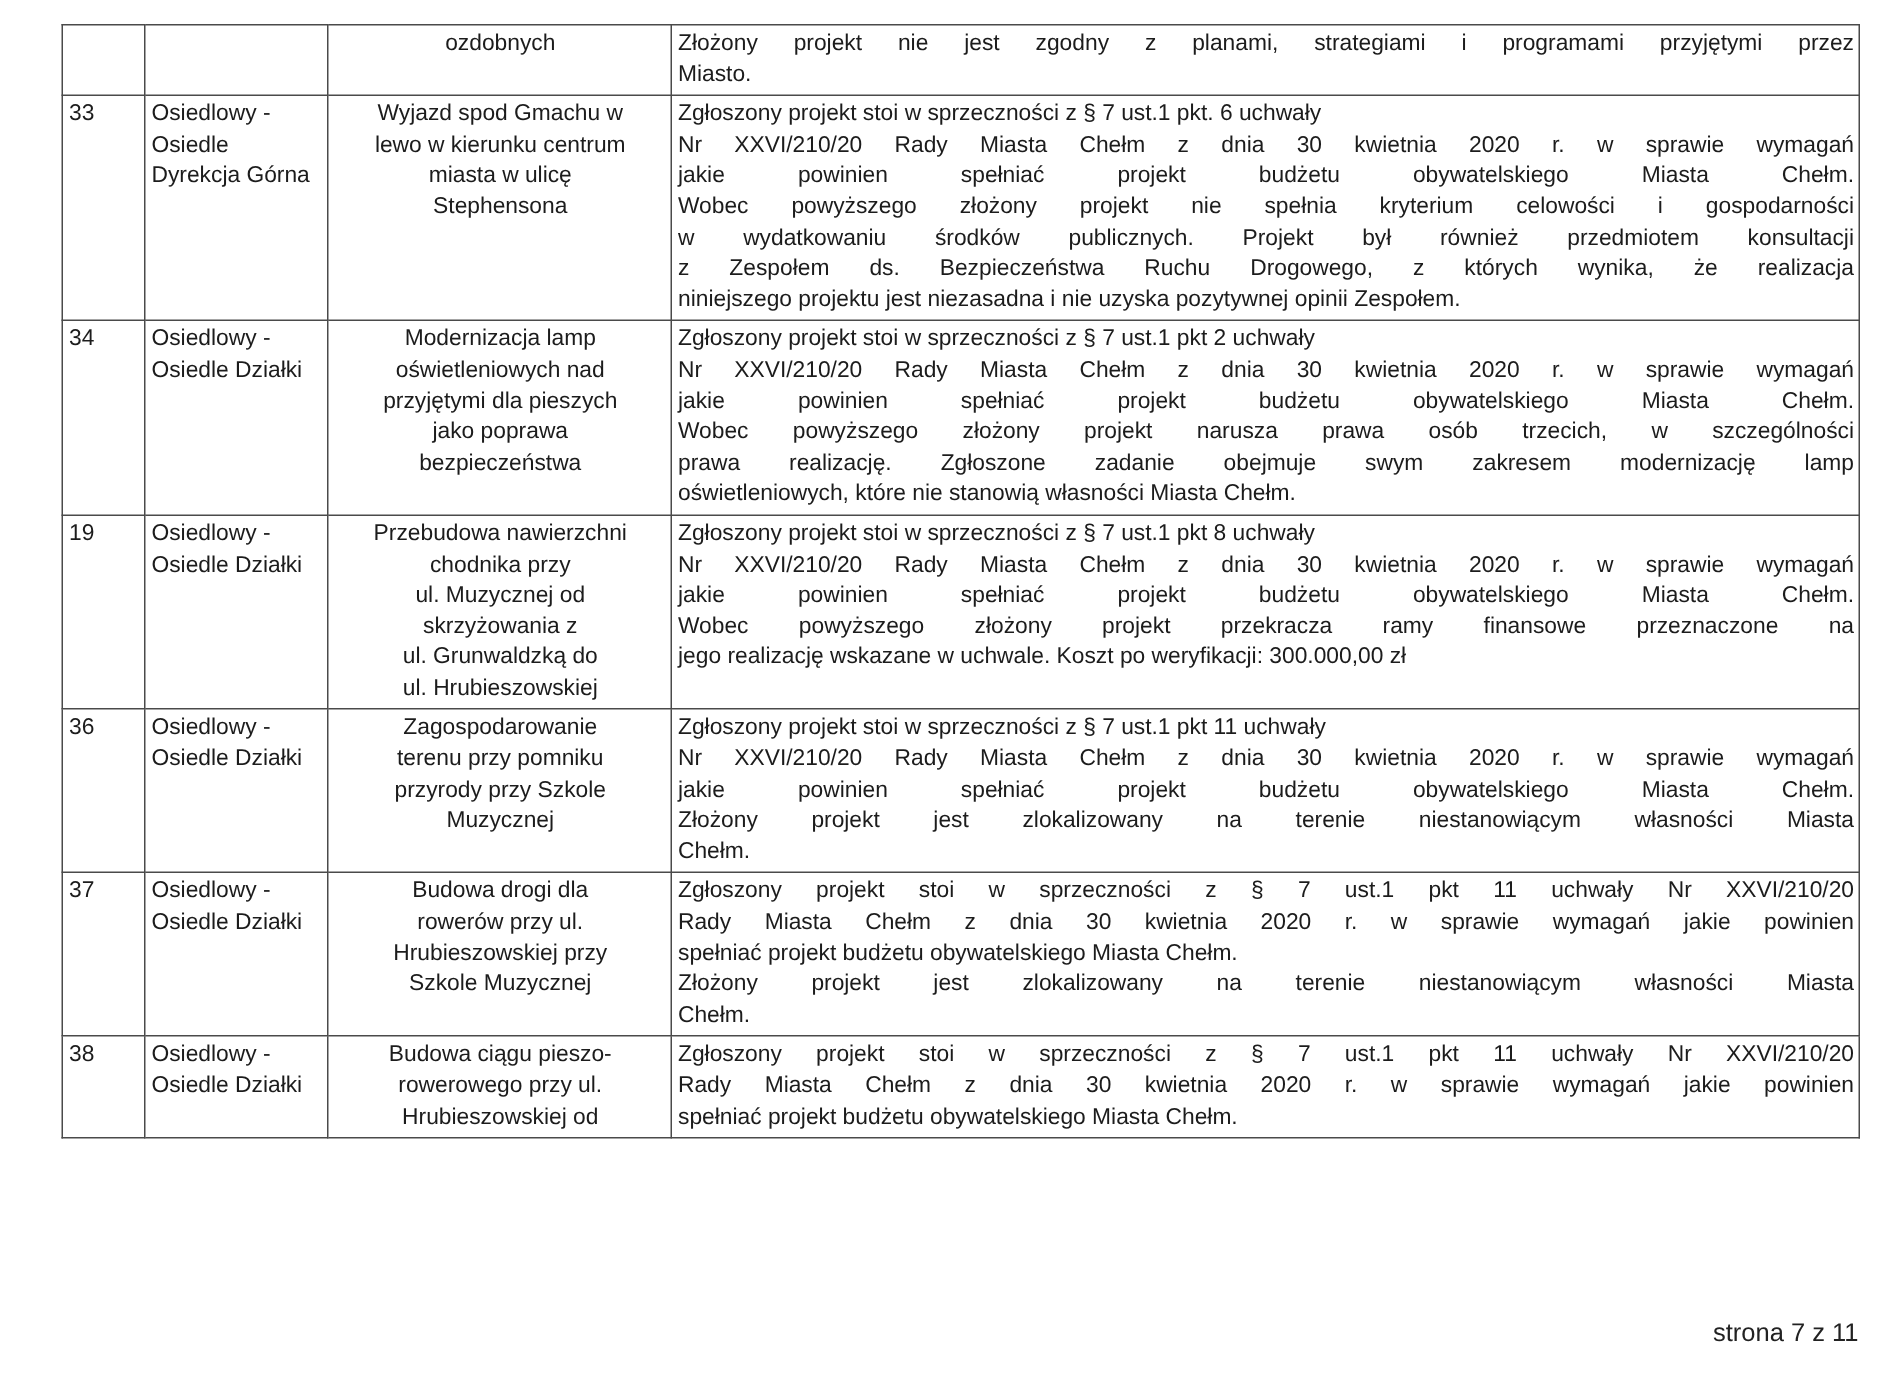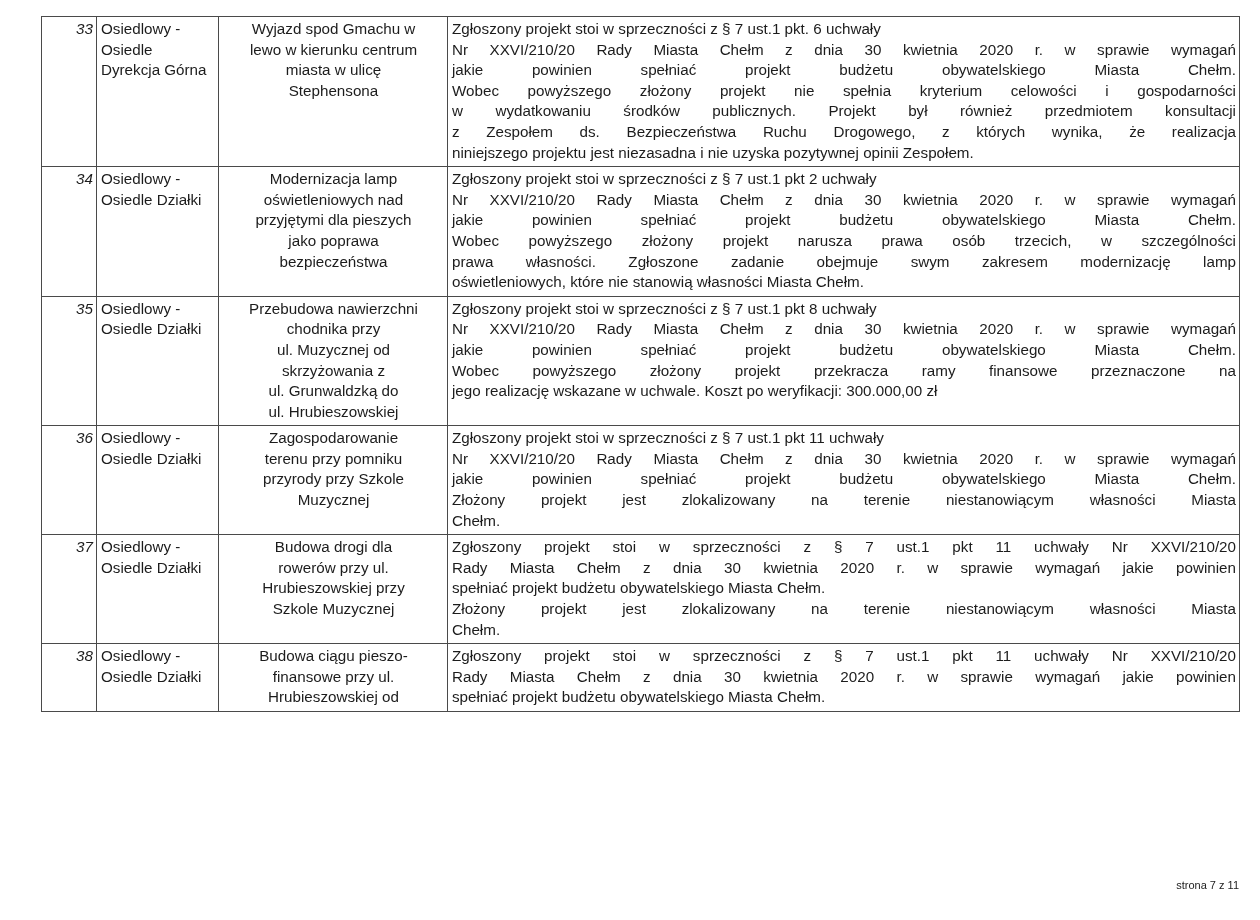--- a/index.html
+++ b/index.html
@@ -34,50 +34,61 @@
   }
   table.doc-table td {
     border: 1.5px solid #4a4a4a;
     vertical-align: top;
     padding: 2px 3px 3px 4px;
   }
   col.c-num { width: 55px; }
   col.c-type { width: 122px; }
   col.c-name { width: 229px; }
   col.c-reason { width: 792px; }
-  td.num { text-align: right; font-style: italic; }
+  td.num { text-align: left; }
   td.type { }
   td.name { text-align: center; }
   td.reason { text-align: justify; padding-right: 5px; }
   .line { display: block; }
   .just-last {
     display: block;
     text-align: justify;
     text-align-last: justify;
   }
   .footer {
     position: absolute;
     right: 21px;
     top: 879px;
-    font-size: 11px;
+    font-size: 17px;
     color: #222;
   }
 </style>
 </head>
 <body>
 
 <div class="page">
   <table class="doc-table">
     <colgroup>
       <col class="c-num">
         <col class="c-type">
         <col class="c-name">
         <col class="c-reason">
     </colgroup>
     <tbody id="table-body">
+        <tr>
+          <td class="num"></td>
+          <td class="type"></td>
+          <td class="name">
+            <span class="line">ozdobnych</span>
+          </td>
+          <td class="reason">
+            <span class="just-last">Złożony projekt nie jest zgodny z planami, strategiami i programami przyjętymi przez</span>
+            <span class="line">Miasto.</span>
+          </td>
+        </tr>
         <tr>
           <td class="num">33</td>
           <td class="type">Osiedlowy - Osiedle Dyrekcja Górna</td>
           <td class="name">
             <span class="line">Wyjazd spod Gmachu w</span>
             <span class="line">lewo w kierunku centrum</span>
             <span class="line">miasta w ulicę</span>
             <span class="line">Stephensona</span>
           </td>
           <td class="reason">
@@ -98,26 +109,26 @@
             <span class="line">oświetleniowych nad</span>
             <span class="line">przyjętymi dla pieszych</span>
             <span class="line">jako poprawa</span>
             <span class="line">bezpieczeństwa</span>
           </td>
           <td class="reason">
             <span class="line">Zgłoszony projekt stoi w sprzeczności z § 7 ust.1 pkt 2 uchwały</span>
             <span class="just-last">Nr XXVI/210/20 Rady Miasta Chełm z dnia 30 kwietnia 2020 r. w sprawie wymagań</span>
             <span class="just-last">jakie powinien spełniać projekt budżetu obywatelskiego Miasta Chełm.</span>
             <span class="just-last">Wobec powyższego złożony projekt narusza prawa osób trzecich, w szczególności</span>
-            <span class="just-last">prawa własności. Zgłoszone zadanie obejmuje swym zakresem modernizację lamp</span>
+            <span class="just-last">prawa realizację. Zgłoszone zadanie obejmuje swym zakresem modernizację lamp</span>
             <span class="line">oświetleniowych, które nie stanowią własności Miasta Chełm.</span>
           </td>
         </tr>
         <tr>
-          <td class="num">35</td>
+          <td class="num">19</td>
           <td class="type">Osiedlowy - Osiedle Działki</td>
           <td class="name">
             <span class="line">Przebudowa nawierzchni</span>
             <span class="line">chodnika przy</span>
             <span class="line">ul. Muzycznej od</span>
             <span class="line">skrzyżowania z</span>
             <span class="line">ul. Grunwaldzką do</span>
             <span class="line">ul. Hrubieszowskiej</span>
           </td>
           <td class="reason">
@@ -160,21 +171,21 @@
             <span class="line">spełniać projekt budżetu obywatelskiego Miasta Chełm.</span>
             <span class="just-last">Złożony projekt jest zlokalizowany na terenie niestanowiącym własności Miasta</span>
             <span class="line">Chełm.</span>
           </td>
         </tr>
         <tr>
           <td class="num">38</td>
           <td class="type">Osiedlowy - Osiedle Działki</td>
           <td class="name">
             <span class="line">Budowa ciągu pieszo-</span>
-            <span class="line">finansowe przy ul.</span>
+            <span class="line">rowerowego przy ul.</span>
             <span class="line">Hrubieszowskiej od</span>
           </td>
           <td class="reason">
             <span class="just-last">Zgłoszony projekt stoi w sprzeczności z § 7 ust.1 pkt 11 uchwały Nr XXVI/210/20</span>
             <span class="just-last">Rady Miasta Chełm z dnia 30 kwietnia 2020 r. w sprawie wymagań jakie powinien</span>
             <span class="line">spełniać projekt budżetu obywatelskiego Miasta Chełm.</span>
           </td>
         </tr>
       </tbody>
   </table>

